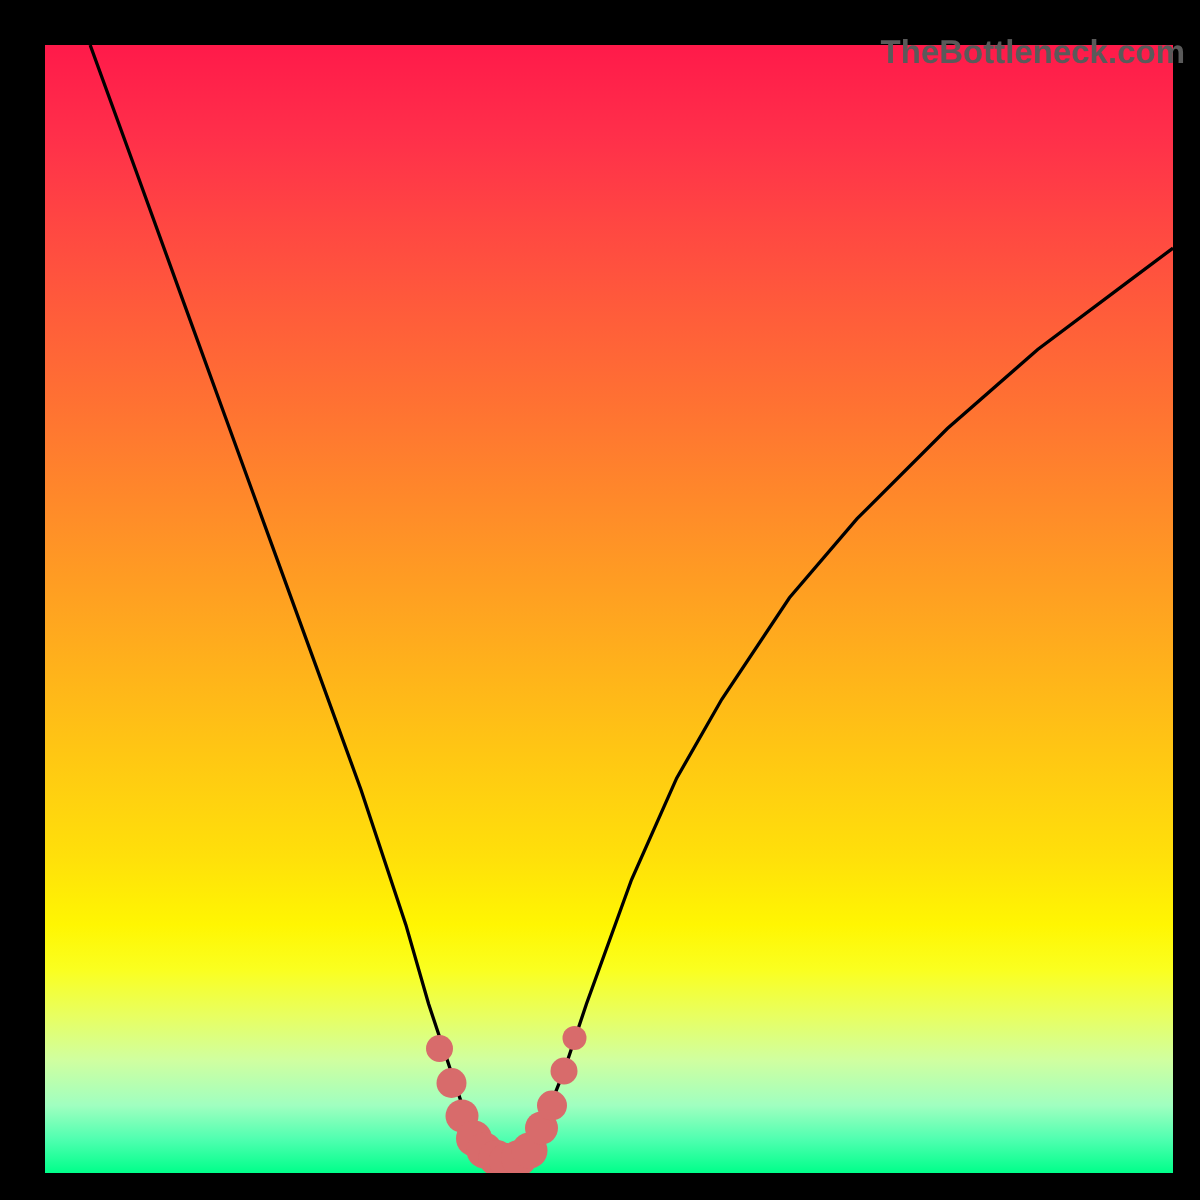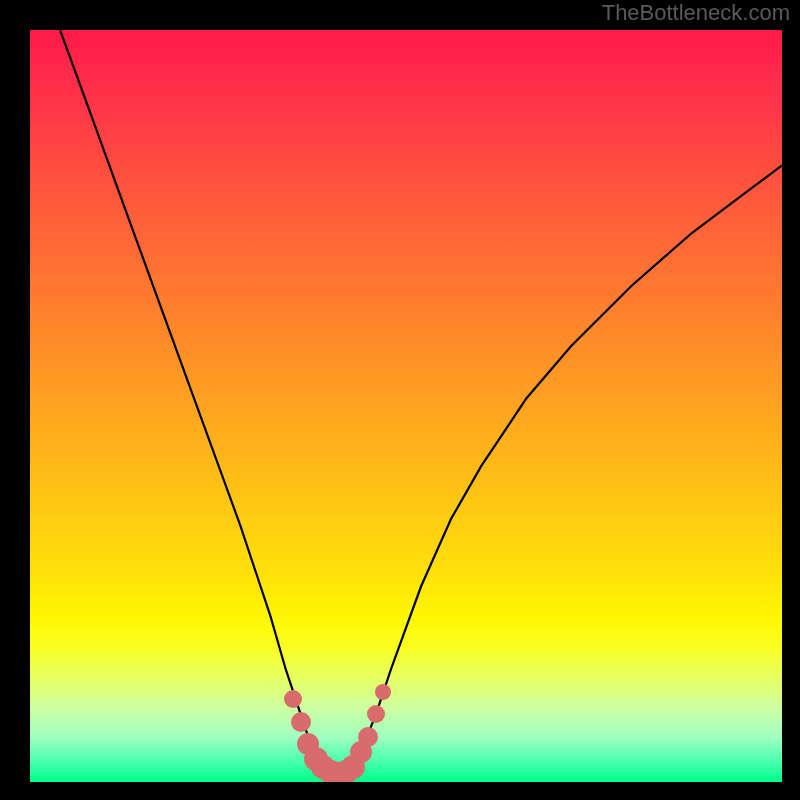--- a/index.html
+++ b/index.html
@@ -6,25 +6,25 @@
   body {
     width: 800px;
     height: 800px;
     background: #000;
     position: relative;
     font-family: Arial, sans-serif;
     overflow: hidden;
   }
   .watermark {
     position: absolute;
-    top: 0;
+    top: 22px;
     right: 10px;
     color: #5a5a5a;
     font-size: 22px;
-    font-weight: 400;
+    font-weight: 700;
     z-index: 10;
   }
   .plot-area {
     position: absolute;
     left: 30px;
     top: 30px;
     width: 752px;
     height: 752px;
     overflow: hidden;
   }

